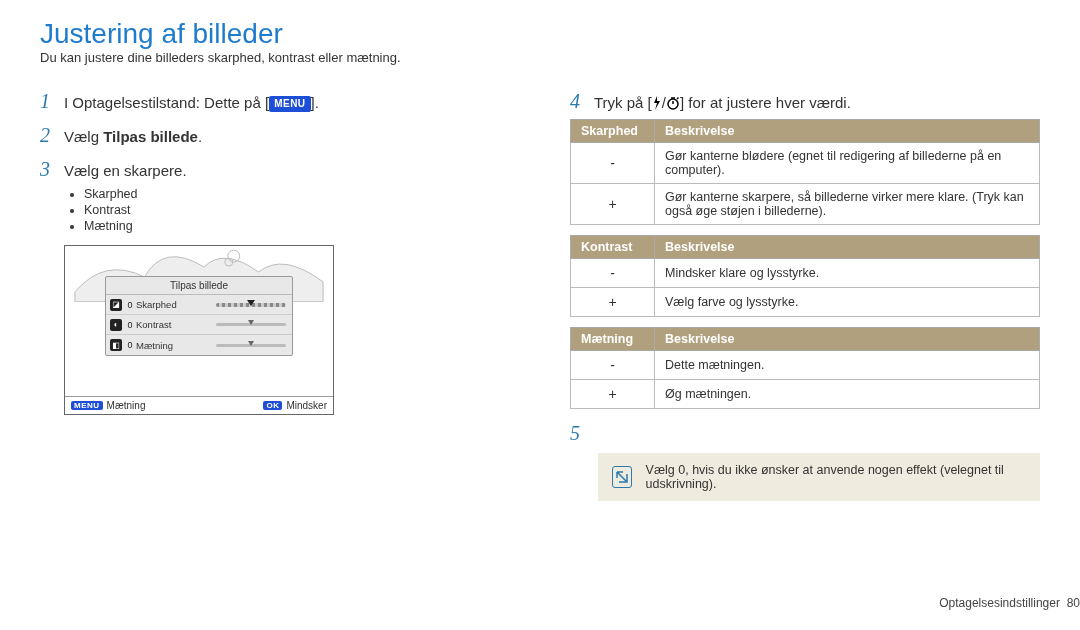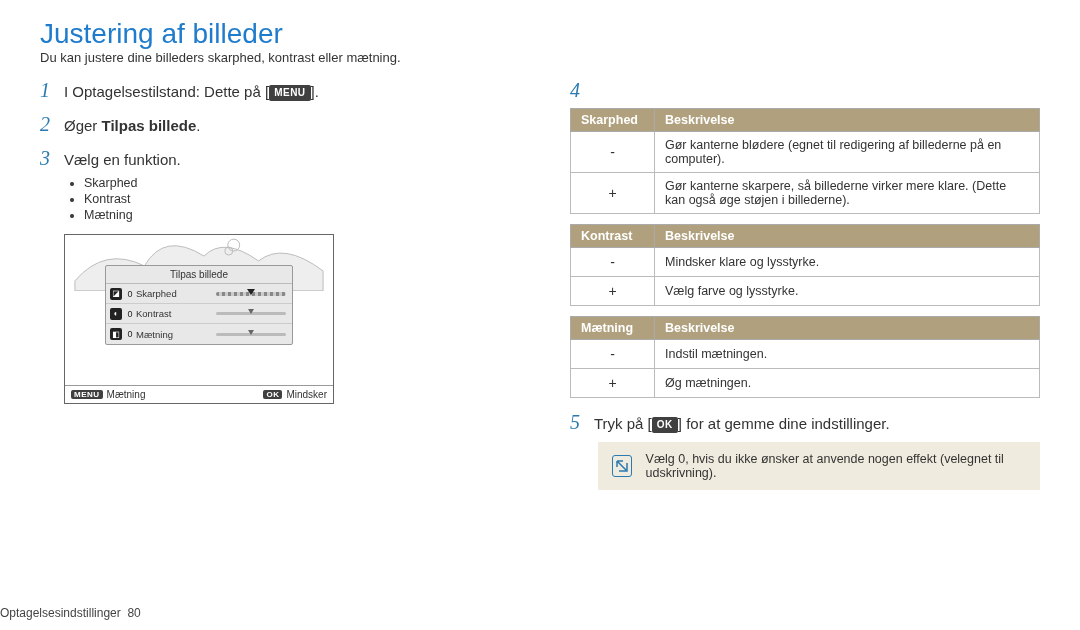--- a/index.html
+++ b/index.html
@@ -14,21 +14,21 @@
     padding: 18px 40px 0 40px;
   }
   .title {
     color: #1f7ccc;
     font-size: 28px;
     font-weight: normal;
   }
   .subtitle {
     font-size: 13px;
     color: #333;
-    margin-bottom: 5px;
+    margin-bottom: 16px;
   }
   .columns {
     display: flex;
     gap: 60px;
   }
   .col { flex: 1; }
   .step {
     display: flex;
     align-items: baseline;
     margin: 6px 0 4px 0;
@@ -40,21 +40,21 @@
     font-family: Georgia, serif;
     font-size: 20px;
     color: #2b7ab0;
     width: 24px;
     flex-shrink: 0;
   }
   .step .txt { flex: 1; }
   .step .bold { font-weight: bold; }
   .menu-badge, .ok-badge {
     display: inline-block;
-    background: #404040;
+    background: #1d4ed8;
     color: #fff;
     font-size: 10px;
     font-weight: bold;
     padding: 1px 5px;
     border-radius: 2px;
     vertical-align: 1px;
     letter-spacing: 0.5px;
   }
   .flash-icon {
     display: inline-block;
@@ -209,23 +209,23 @@
   .note-icon {
     width: 22px; height: 22px;
     border: 1.5px solid #2b7ab0;
     border-radius: 3px;
     display: flex; align-items: center; justify-content: center;
   }
   .note-icon svg { display: block; }
   .note-text { font-size: 12.5px; }
   .footer {
     position: absolute;
-    bottom: 10px;
+    bottom: 20px;
     left: 0; right: 0;
-    text-align: left;
+    text-align: right;
     font-size: 12px;
     color: #444;
   }
 </style>
 </head>
 <body>
 
 <div class="title">Justering af billeder</div>
 <div class="subtitle">Du kan justere dine billeders skarphed, kontrast eller mætning.</div>
 
@@ -234,26 +234,26 @@
   <div class="col">
     <div class="step">
       <span class="num">1</span>
       <span class="txt">
         <span>I Optagelsestilstand: Dette på [</span><span class="menu-badge">MENU</span><span>].</span>
       </span>
     </div>
     <div class="step">
       <span class="num">2</span>
       <span class="txt">
-        <span>Øger </span><span class="bold">Tilpas billede</span><span>.</span>
+        <span>Vælg </span><span class="bold">Tilpas billede</span><span>.</span>
       </span>
     </div>
     <div class="step">
       <span class="num">3</span>
-      <span class="txt">Vælg en funktion.</span>
+      <span class="txt">Vælg en skarpere.</span>
     </div>
     <ul class="bullets">
       <li>Skarphed</li>
       <li>Kontrast</li>
       <li>Mætning</li>
     </ul>
 
     <div class="preview">
       <div class="preview-screen">
         <div class="cloud-bg">
@@ -306,35 +306,45 @@
           <span class="ok-badge">OK</span>
           <span>Mindsker</span>
         </span>
       </div>
     </div>
   </div>
 
   <div class="col">
     <div class="step">
       <span class="num">4</span>
+      <span class="txt">
+        <span>Tryk på [</span><span class="flash-icon"><svg viewBox="0 0 10 14">
+              <path d="M5 0 L2 7 L5 7 L3 14 L8 5 L5 5 Z" fill="#000"></path>
+            </svg></span><span>/</span><span class="timer-icon"><svg viewBox="0 0 14 14">
+              <circle cx="7" cy="8" r="5" fill="none" stroke="#000" stroke-width="1.5"></circle>
+              <line x1="7" y1="8" x2="7" y2="5" stroke="#000" stroke-width="1.5"></line>
+              <line x1="5" y1="2" x2="9" y2="2" stroke="#000" stroke-width="1.5"></line>
+              <line x1="11" y1="3" x2="12.5" y2="1.5" stroke="#000" stroke-width="1.5"></line>
+            </svg></span><span>] for at justere hver værdi.</span>
+      </span>
     </div>
 
     <table class="desc">
       <tbody>
           <tr>
             <th>Skarphed</th>
             <th>Beskrivelse</th>
           </tr>
       <tr>
             <td class="sign">-</td>
             <td>Gør kanterne blødere (egnet til redigering af billederne på en computer).</td>
           </tr>
       <tr>
             <td class="sign">+</td>
-            <td>Gør kanterne skarpere, så billederne virker mere klare. (Dette kan også øge støjen i billederne).</td>
+            <td>Gør kanterne skarpere, så billederne virker mere klare. (Tryk kan også øge støjen i billederne).</td>
           </tr>
     </tbody>
       </table>
 
     <table class="desc">
       <tbody>
           <tr>
             <th>Kontrast</th>
             <th>Beskrivelse</th>
           </tr>
@@ -350,34 +360,31 @@
       </table>
 
     <table class="desc">
       <tbody>
           <tr>
             <th>Mætning</th>
             <th>Beskrivelse</th>
           </tr>
       <tr>
             <td class="sign">-</td>
-            <td>Indstil mætningen.</td>
+            <td>Dette mætningen.</td>
           </tr>
       <tr>
             <td class="sign">+</td>
             <td>Øg mætningen.</td>
           </tr>
     </tbody>
       </table>
 
     <div class="step">
       <span class="num">5</span>
-      <span class="txt">
-        <span>Tryk på [</span><span class="ok-badge">OK</span><span>] for at gemme dine indstillinger.</span>
-      </span>
     </div>
 
     <div class="note">
       <span class="note-icon">
         <svg width="14" height="14" viewBox="0 0 14 14">
             <path d="M2 2 L11 11 M2 2 L2 8 M2 2 L8 2 M12 4 L12 12 L4 12" stroke="#2b7ab0" stroke-width="1.5" fill="none"></path>
           </svg>
       </span>
       <span class="note-text">Vælg 0, hvis du ikke ønsker at anvende nogen effekt (velegnet til udskrivning).</span>
     </div>

